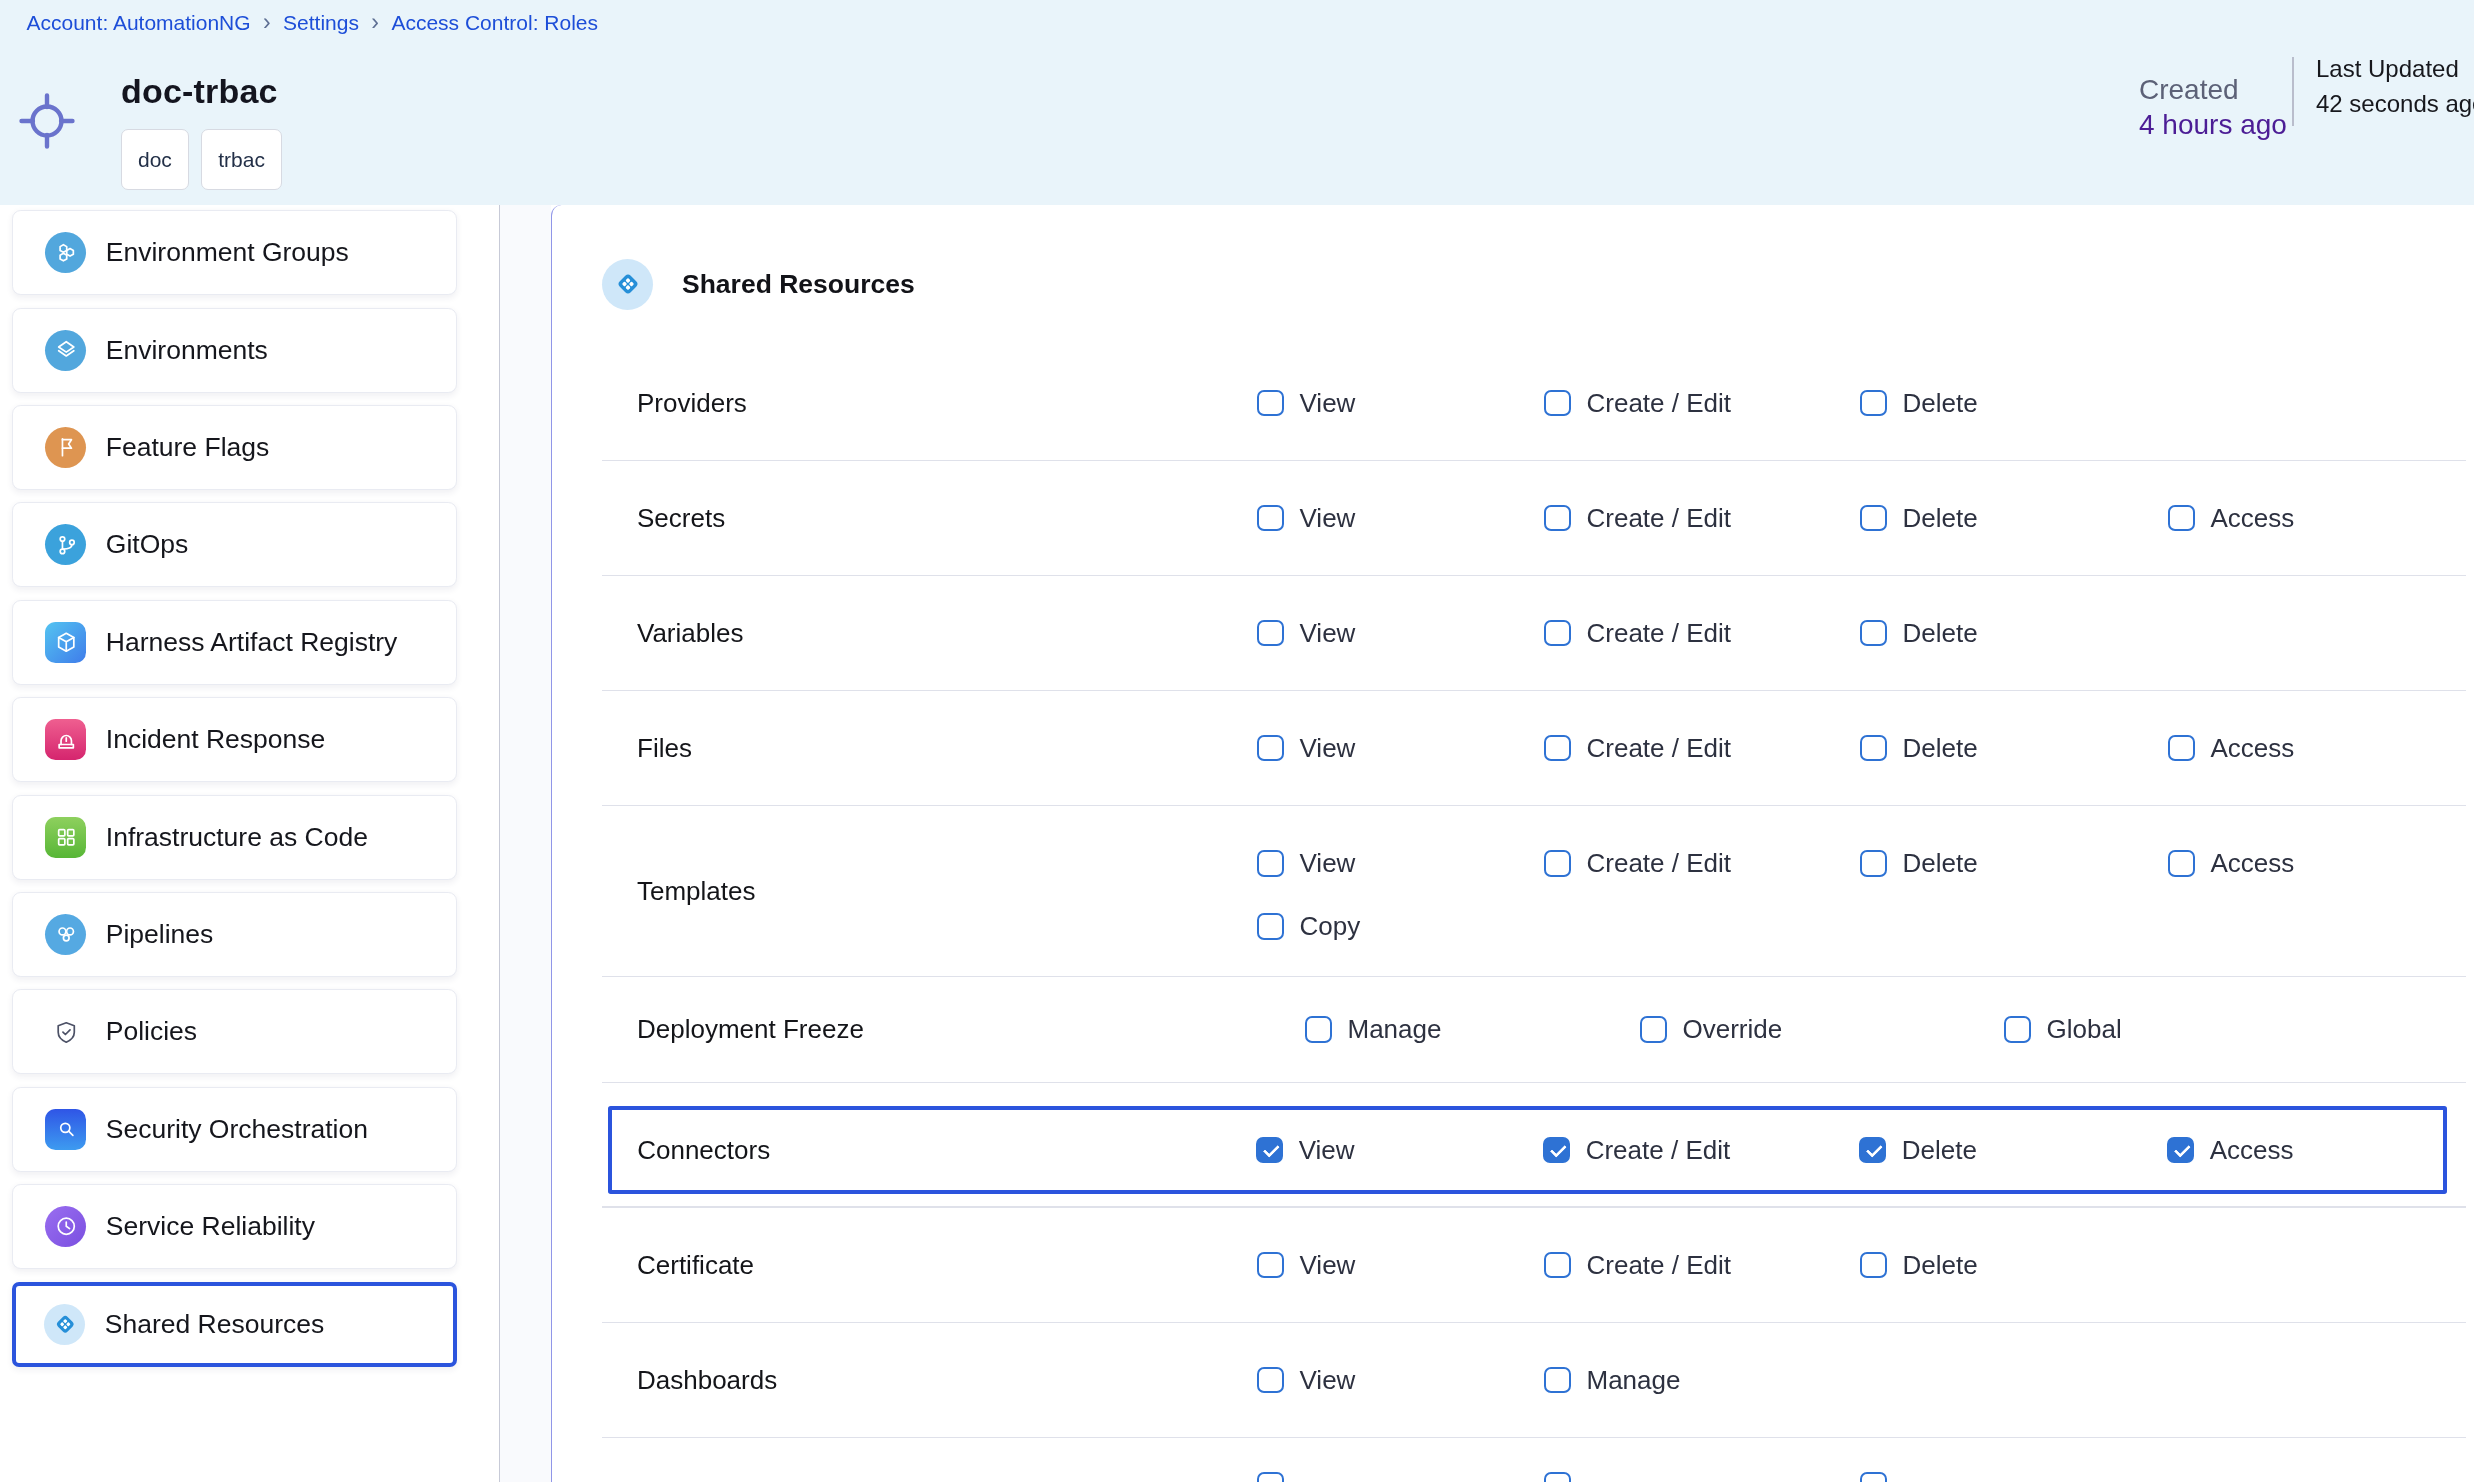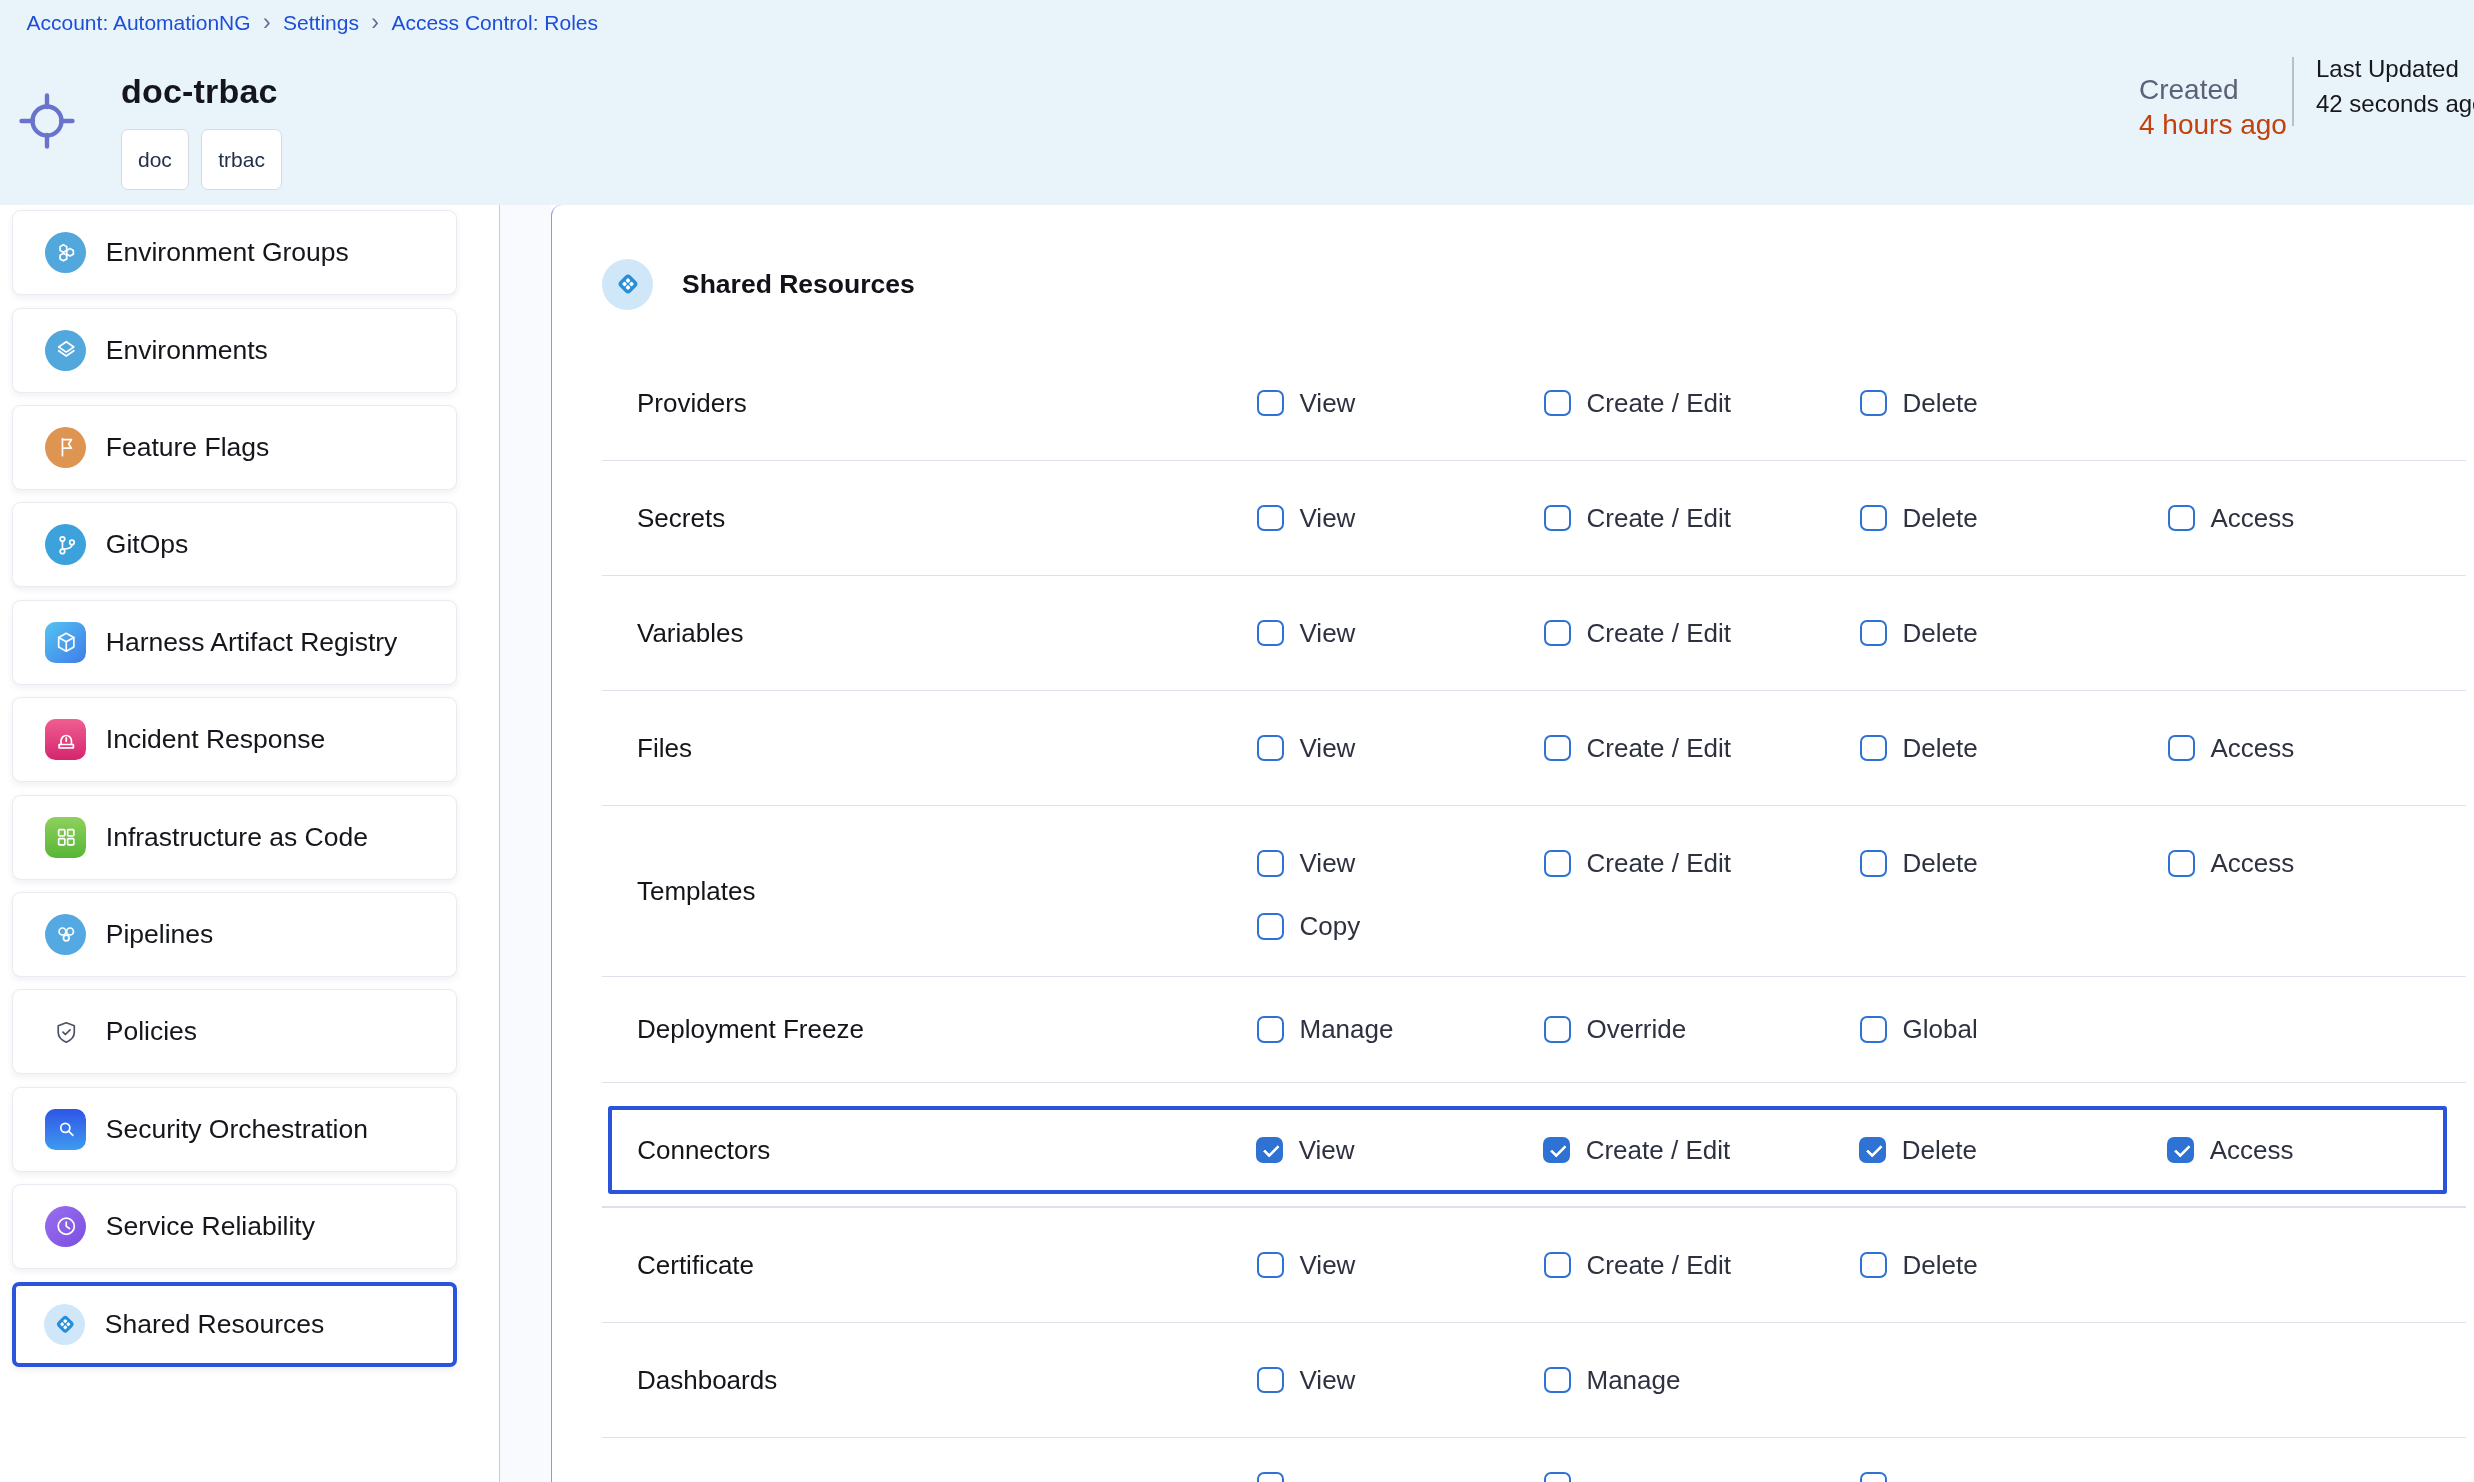--- a/index.html
+++ b/index.html
@@ -11,21 +11,21 @@
   .breadcrumb{position:absolute;left:26.5px;top:10.6px;font-size:21px;display:flex;gap:12.4px;align-items:center;}
   .crumb{color:#1d4ed8;text-decoration:none;cursor:pointer;}
   .crumb-sep{color:#5e6f93;font-size:23px;line-height:21px;}
   .target-icon{position:absolute;left:17.7px;top:92px;width:58px;height:58px;color:#6a73cc;}
   .page-title{position:absolute;left:121px;top:72px;font-size:34px;font-weight:700;color:#14151f;letter-spacing:0.2px;}
   .tags{position:absolute;left:121px;top:129px;display:flex;gap:12.4px;}
   .tag{font-size:21px;color:#233048;background:#fff;border:0.9px solid #d7dae2;border-radius:7px;
        padding:17px 16px;line-height:25px;}
   .meta{position:absolute;left:2139px;top:44px;font-size:28px;line-height:35px;white-space:nowrap;margin-top:28px;}
   .meta .lbl{color:#5c6177;}
-  .meta .val{color:#c2410c;}
+  .meta .val{color:#4c1d95;}
   .meta-col2{position:absolute;left:2316px;top:51px;font-size:24px;line-height:35px;white-space:nowrap;}
   .meta-divider{position:absolute;left:2292px;top:57px;width:1.8px;height:69px;background:#b9bdcc;}
 
   
   .bodyarea{position:absolute;left:0;top:205px;width:2475px;height:1460px;display:flex;}
   .sidebar{width:499px;box-sizing:border-box;padding:5.3px 0 0 12.4px;overflow:hidden;background:#fff;flex:none;}
   .card{width:445px;height:85px;box-sizing:border-box;margin-bottom:12.4px;background:#fff;
         border:0.9px solid #e9ebf2;border-radius:8.8px;box-shadow:0 2.7px 6.2px rgba(40,45,80,.07);
         display:flex;align-items:center;gap:19.4px;padding-left:32px;cursor:pointer;}
   .card.selected{border:4.4px solid #2b54dd;border-radius:7px;padding-left:28px;}
@@ -56,21 +56,21 @@
         background:#fff;flex:none;position:relative;}
   .cbox.checked{background:#2e72d4;border-color:#2e72d4;}
   .cbox.checked::after{content:"";position:absolute;left:6.2px;top:6.2px;width:11.5px;height:6.2px;
         border-left:3.1px solid #fff;border-bottom:3.1px solid #fff;transform:rotate(-45deg);border-radius:0.9px;}
   .clabel{font-size:26px;color:#2d3140;}
 
   .prow.stacked{min-height:171px;}
   .prow.stacked .cell{align-self:start;padding-top:42px;}
   .prow.stacked .rlabel{align-self:center;}
 
-  .prow.freeze{min-height:106px;}
+  .prow.freeze{min-height:106px;gap:48px;}
 
   .hlwrap{margin-top:23px;margin-left:6.2px;margin-right:19.4px;border:4.4px solid #2b54dd;border-radius:2.7px;
           box-sizing:border-box;}
   .hlwrap .prow{min-height:80px;border-bottom:none;grid-template-columns:644px 287px 316px 308px 1fr;border-radius:32px;}
   .hlwrap .rlabel{padding-left:25px;}
   .hdivider{height:1.8px;background:#dfe1ea;margin-top:12.4px;}
 
   .prow.partial{min-height:44px;border-bottom:none;align-items:start;padding-top:34px;}
 </style>
 </head>

